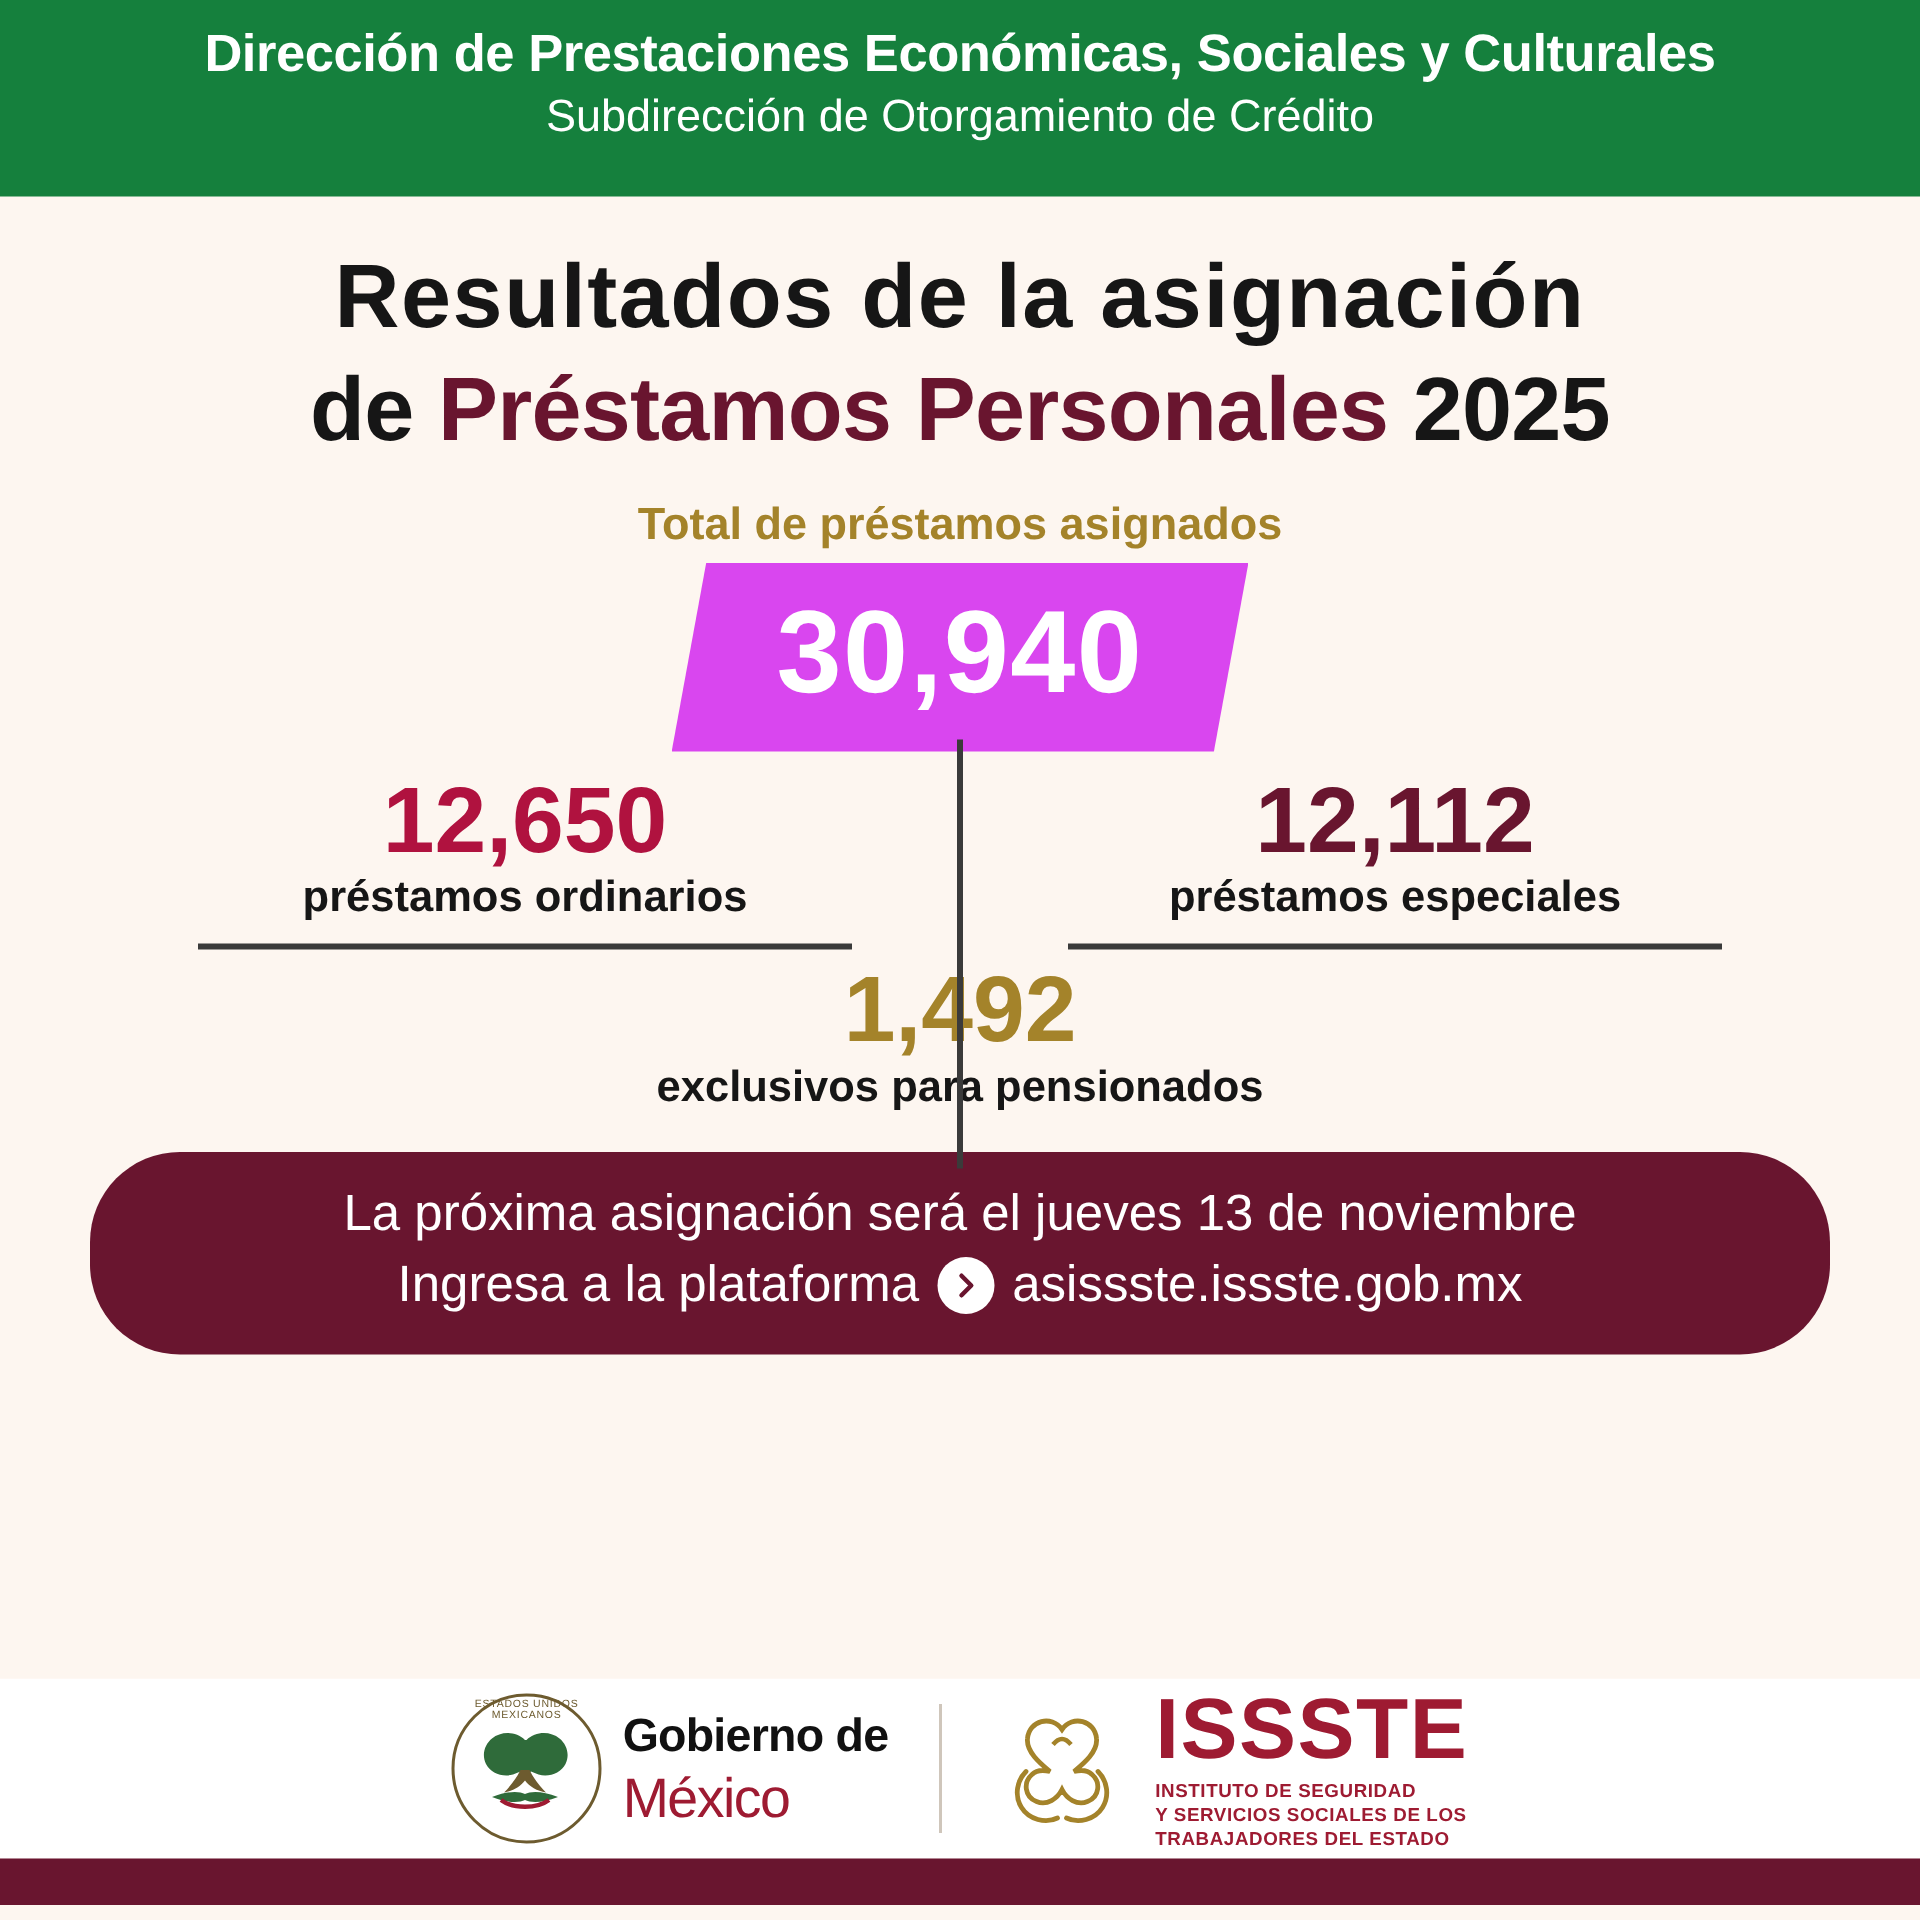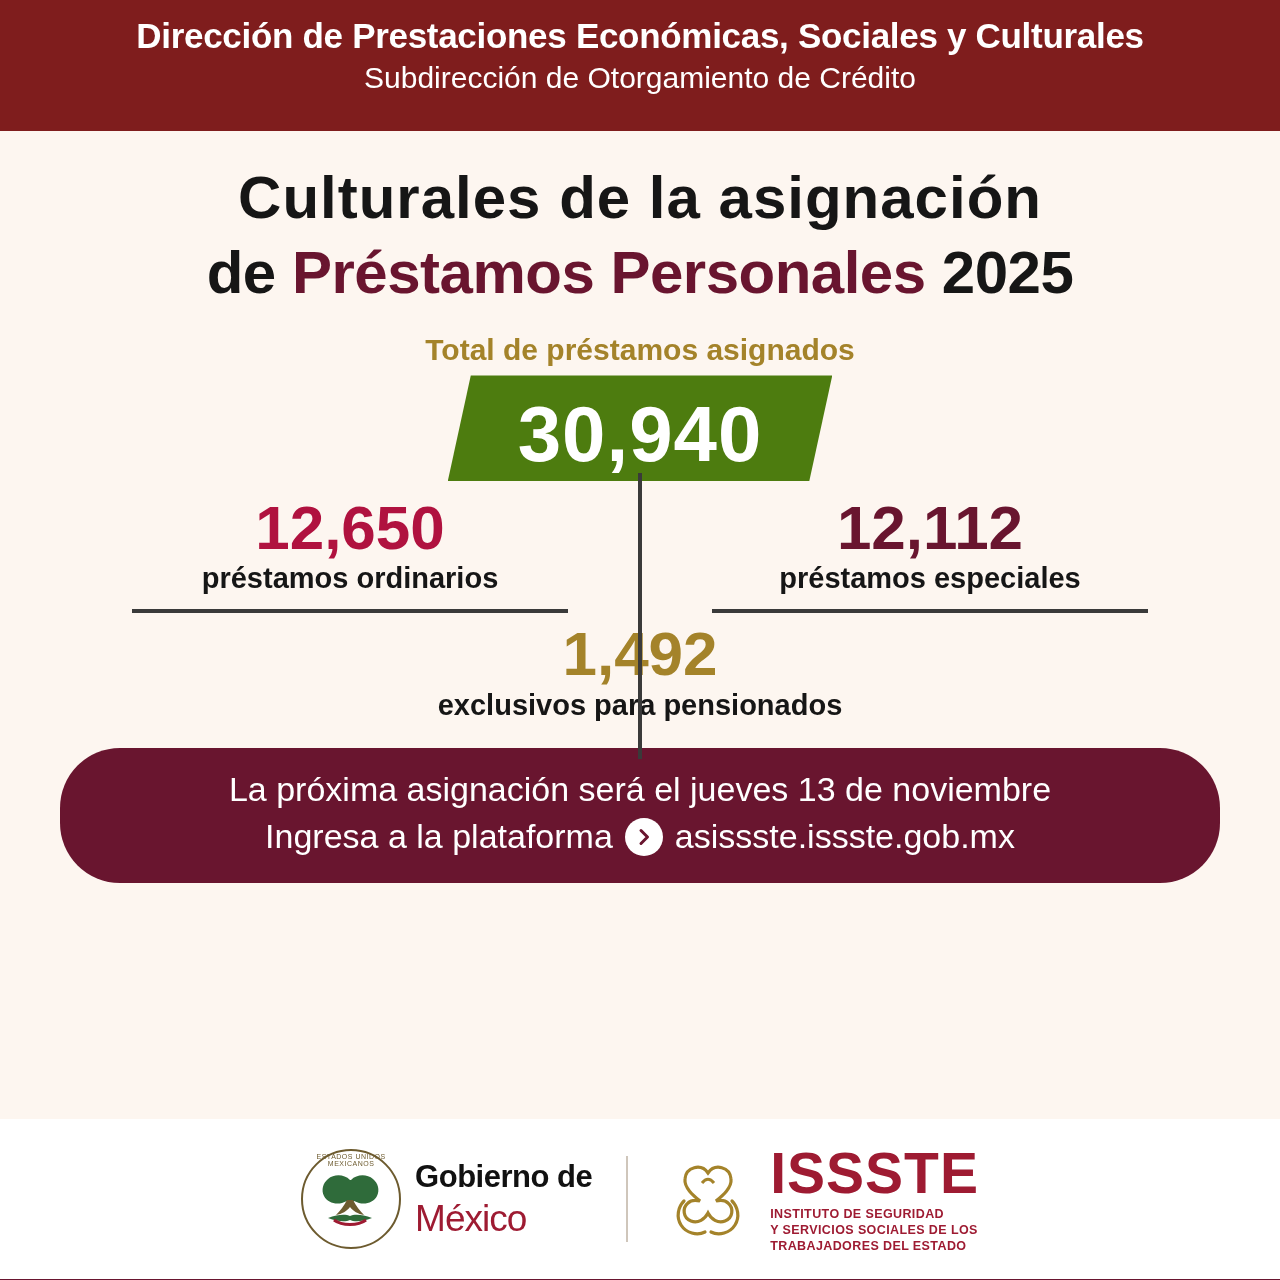--- a/index.html
+++ b/index.html
@@ -10,21 +10,21 @@
     width: 1280px;
     height: 1280px;
     background: #fdf6f0;
     font-family: "Liberation Sans", sans-serif;
     overflow: hidden;
     position: relative;
   }
 
   
   .header-band {
-    background: #7f1d1d;
+    background: #15803d;
     color: #ffffff;
     text-align: center;
     padding: 16px 20px 18px 20px;
     box-sizing: border-box;
     height: 131px;
   }
   .header-title {
     font-size: 35px;
     font-weight: bold;
     letter-spacing: -0.3px;
@@ -77,26 +77,26 @@
     margin-top: 24px;
   }
 
   
   .total-banner-wrap {
     display: flex;
     justify-content: center;
     margin-top: 8px;
   }
   .total-banner {
-    background: #4d7c0f;
+    background: #d946ef;
     color: #ffffff;
     font-size: 78px;
     font-weight: bold;
     line-height: 1;
-    padding: 20px 70px 8px 70px;
+    padding: 20px 70px 28px 70px;
     letter-spacing: 1px;
     -webkit-clip-path: polygon(6% 0%, 100% 0%, 94% 100%, 0% 100%);
     clip-path: polygon(6% 0%, 100% 0%, 94% 100%, 0% 100%);
   }
 
   
   .stats {
     position: relative;
     margin-top: 14px;
     padding: 0 60px;
@@ -184,21 +184,21 @@
     text-align: center;
     color: #5a5148;
     font-size: 24px;
     line-height: 1.35;
     margin: 20px 50px 0 50px;
   }
 
   
   .footer {
     background: #ffffff;
-    height: 160px;
+    height: 120px;
     display: flex;
     align-items: center;
     justify-content: center;
     gap: 0;
     box-sizing: border-box;
   }
   .logo-gobmx {
     display: flex;
     align-items: center;
     gap: 14px;
@@ -286,21 +286,21 @@
 <body>
 
 <div class="header-band">
   <div class="header-title">Dirección de Prestaciones Económicas, Sociales y Culturales</div>
   <div class="header-subtitle">Subdirección de Otorgamiento de Crédito</div>
 </div>
 
 <div class="main">
 
   <div class="main-title">
-    <span class="line1">Culturales de la asignación</span>
+    <span class="line1">Resultados de la asignación</span>
     <span class="line2"><span>de </span><span class="highlight-maroon">Préstamos Personales</span><span> 2025</span></span>
   </div>
 
   <div class="total-label">Total de préstamos asignados</div>
 
   <div class="total-banner-wrap">
     <div class="total-banner">30,940</div>
   </div>
 
   <div class="stats">

